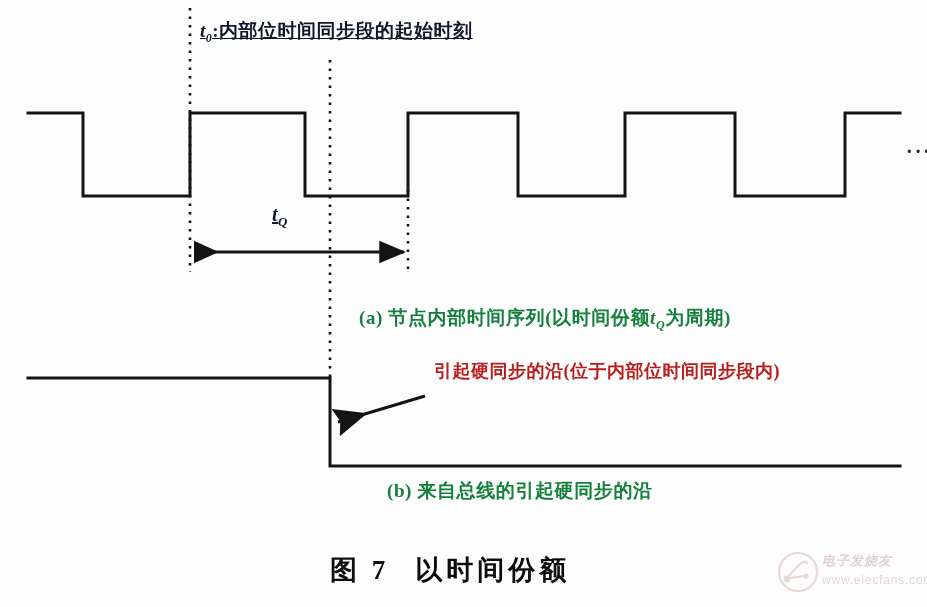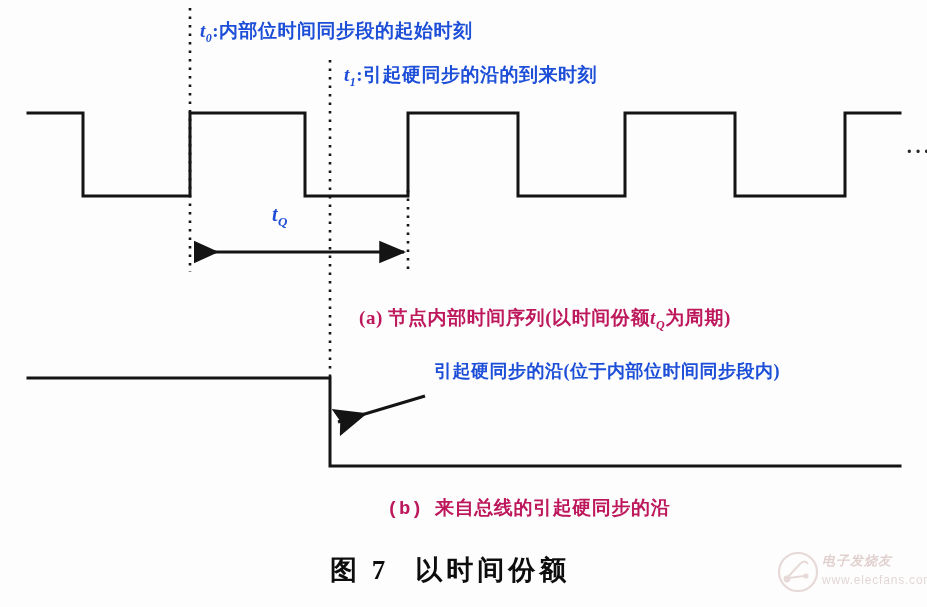--- a/index.html
+++ b/index.html
@@ -18,37 +18,38 @@
     overflow: hidden;
     background: #fdfdfd;
   }
   .abs { position: absolute; }
 
   
   .label-text {
     font-family: "Liberation Serif", "DejaVu Serif", serif;
     font-size: 19px;
     font-weight: 600;
-    color: #1d4ed8;
+    color: #0f172a;
     white-space: nowrap;
     letter-spacing: 0.5px;
+    text-decoration: underline;
   }
   .caption-text {
     font-family: "Liberation Serif", "DejaVu Serif", serif;
     font-size: 19px;
     font-weight: 700;
-    color: #be185d;
+    color: #15803d;
     white-space: nowrap;
     letter-spacing: 0.6px;
   }
   .annot-text {
     font-family: "Liberation Serif", "DejaVu Serif", serif;
     font-size: 18px;
     font-weight: 600;
-    color: #1d4ed8;
+    color: #b91c1c;
     white-space: nowrap;
     letter-spacing: 0.5px;
   }
   .fig-title {
     font-family: "Liberation Serif", "DejaVu Serif", serif;
     font-size: 27px;
     font-weight: 700;
     color: #0d0d0d;
     white-space: nowrap;
     letter-spacing: 4px;
@@ -147,38 +148,35 @@
       <path d="M 28 378 L 330 378 L 330 466 L 900 466" fill="none" stroke="#141414" stroke-width="3" stroke-linecap="square" stroke-linejoin="miter"></path>
     </g>
 
     <line x1="425" y1="396" x2="338" y2="422" stroke="#141414" stroke-width="3" marker-end="url(#arrow-point)"></line>
   </svg>
 
   <div class="abs label-text" style="left:200px; top:18px;">
     <span class="var-italic">t</span><sub style="font-style:italic;font-size:12px;">0</sub><span>:</span><span>内部位时间同步段的起始时刻</span>
   </div>
 
-  <div class="abs label-text" style="left:344px; top:62px;">
-    <span class="var-italic">t</span><sub style="font-style:italic;font-size:12px;">1</sub><span>:</span><span>引起硬同步的沿的到来时刻</span>
-  </div>
 
   <div class="abs label-text" style="left:272px; top:203px; font-size:20px;">
     <span class="var-italic">t</span><sub style="font-style:italic;font-size:13px;">Q</sub>
   </div>
 
   <div class="abs ellipsis-mark" style="left:906px; top:140px;">···</div>
 
   <div class="abs caption-text" style="left:359px; top:305px;">
     <span>(a)</span>
     <span>节点内部时间序列(以时间份额</span><span class="var-italic">t</span><sub style="font-style:italic;font-size:12px;">Q</sub><span>为周期)</span>
   </div>
 
   <div class="abs annot-text" style="left:434px; top:359px;">引起硬同步的沿(位于内部位时间同步段内)</div>
 
-  <div class="abs caption-text" style="left:387px; top:495px;font-family:Liberation Mono, monospace;">
+  <div class="abs caption-text" style="left:387px; top:478px;">
     <span>(b)</span>
     <span>来自总线的引起硬同步的沿</span>
   </div>
 
   <div class="abs fig-title" style="left:330px; top:552px;">
     <span>图 7</span><span style="display:inline-block;width:26px;"></span><span>以时间份额</span>
   </div>
 
   <div id="watermark">
     <svg width="44" height="44" viewBox="0 0 44 44" style="position:absolute;left:0;top:2px;">

